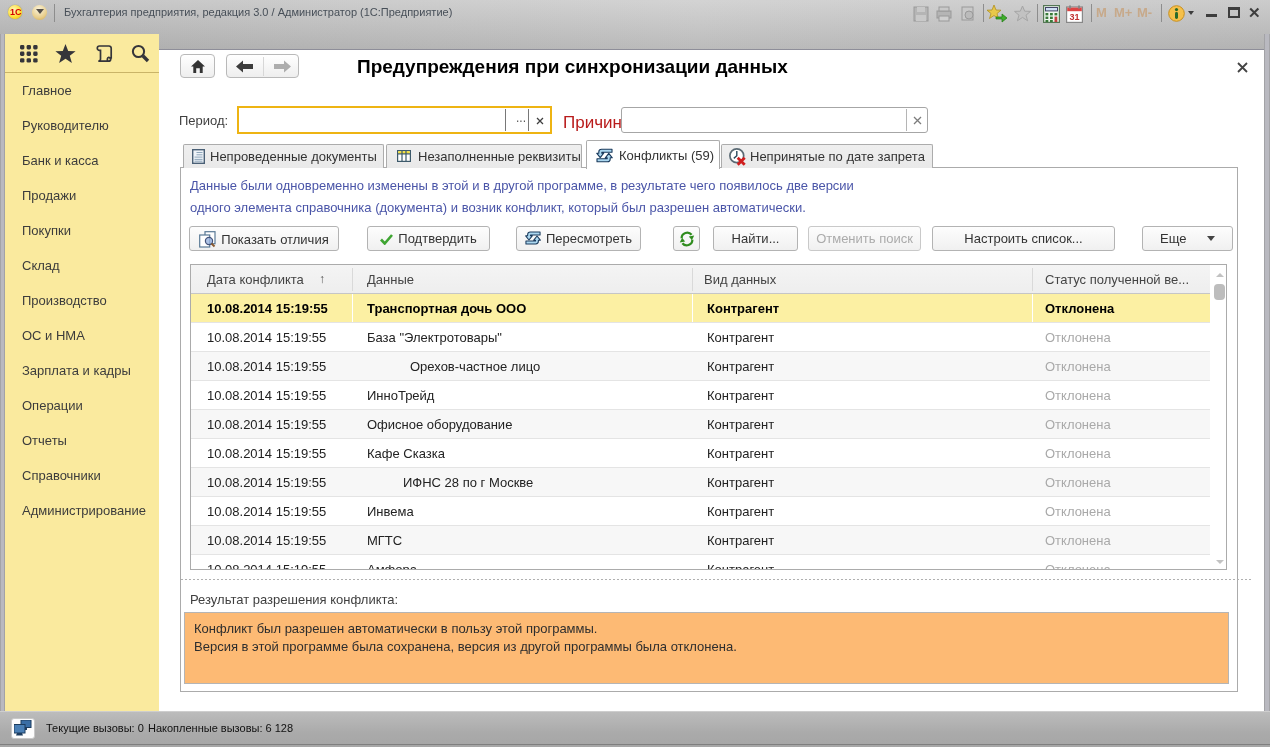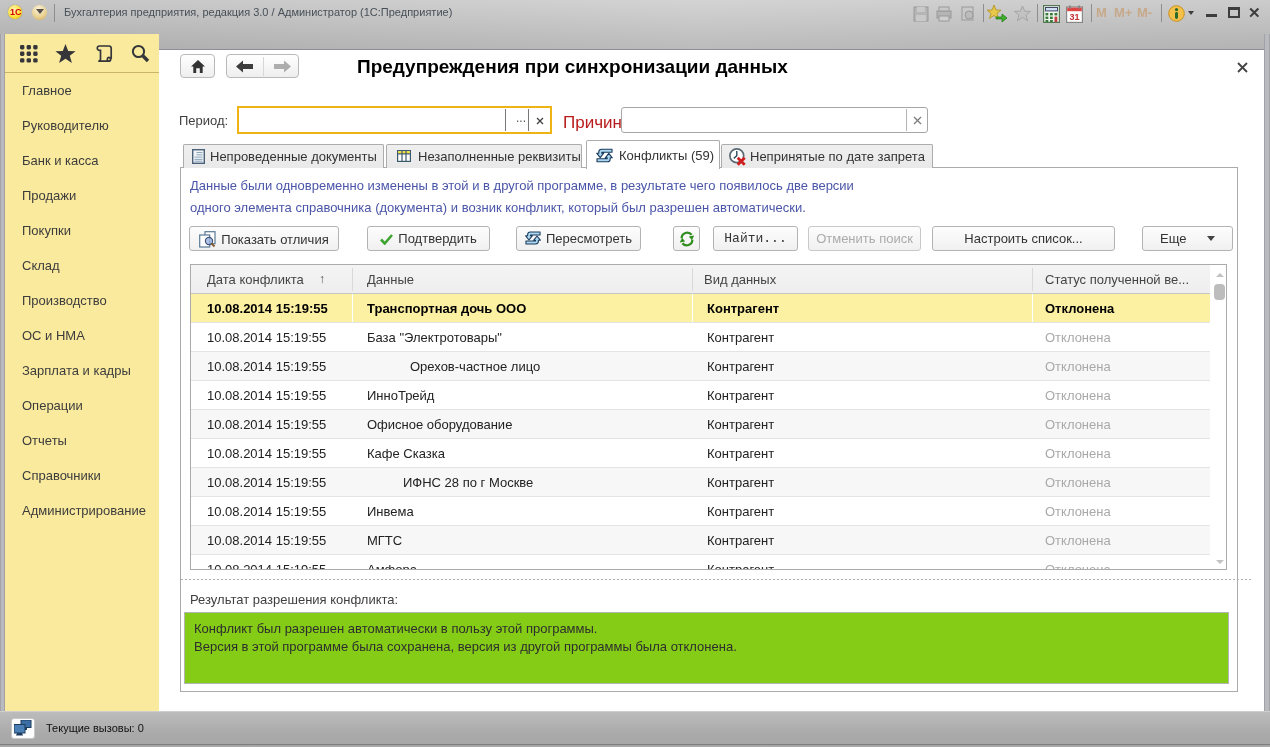--- a/index.html
+++ b/index.html
@@ -230,21 +230,21 @@
   </div>
 <div class="abs" style="left:673px;top:226px;width:27px;height:25px;border:1px solid #b3b3b3;border-radius:3px;background:linear-gradient(#fdfdfd,#f0f0f0);">
     <svg class="abs" style="left:4.5px;top:4px" width="16" height="16" viewBox="0 0 16 16">
       <path d="M2.6 7.2 A 5.6 5.6 0 0 1 12.6 3.8" fill="none" stroke="#2f8c1e" stroke-width="2.2"></path>
       <path d="M15.2 4.6 L9.8 5.4 L12.9 9.3 Z" fill="#2f8c1e"></path>
       <path d="M13.4 8.8 A 5.6 5.6 0 0 1 3.4 12.2" fill="none" stroke="#2f8c1e" stroke-width="2.2"></path>
       <path d="M0.8 11.4 L6.2 10.6 L3.1 6.7 Z" fill="#2f8c1e"></path>
     </svg>
   </div>
   <div class="abs" style="left:713px;top:226px;width:85px;height:25px;border:1px solid #b3b3b3;border-radius:3px;background:linear-gradient(#fdfdfd,#f0f0f0);text-align:center;">
-    <span style="display:inline-block;line-height:23px;font-size:13px;color:#333;font-family:Liberation Mono, monospace;">Найти...</span>
+    <span style="display:inline-block;line-height:23px;font-size:13px;color:#333;">Найти...</span>
   </div>
   <div class="abs" style="left:808px;top:226px;width:113px;height:25px;border:1px solid #c9c9c9;border-radius:3px;background:linear-gradient(#fdfdfd,#f0f0f0);text-align:center;">
     <span style="display:inline-block;line-height:23px;font-size:13px;color:#ababab;">Отменить поиск</span>
   </div>
   <div class="abs" style="left:932px;top:226px;width:183px;height:25px;border:1px solid #b3b3b3;border-radius:3px;background:linear-gradient(#fdfdfd,#f0f0f0);text-align:center;">
     <span style="display:inline-block;line-height:23px;font-size:13px;color:#333;">Настроить список...</span>
   </div>
 <div class="abs" style="left:1142px;top:226px;width:91px;height:25px;border:1px solid #b3b3b3;border-radius:3px;background:linear-gradient(#fdfdfd,#f0f0f0);">
     <div class="abs" style="left:17px;top:0;line-height:23px;font-size:13px;color:#333;">Еще</div>
     <div class="abs" style="left:64px;top:9px;width:0;height:0;border-left:4.5px solid transparent;border-right:4.5px solid transparent;border-top:5.5px solid #444;"></div>
@@ -324,29 +324,30 @@
       <div class="abs" style="left:854px;top:7px;font-size:13px;font-weight:normal;color:#a9a9a9;">Отклонена</div>
     </div>
     <div class="abs" style="left:1019px;top:0;width:18px;height:306px;background:#fff;"></div>
     <div class="abs" style="left:1023px;top:19px;width:11px;height:16px;background:#bdbdbd;border-radius:4px;"></div>
     <div class="abs" style="left:1025px;top:8px;width:0;height:0;border-left:4px solid transparent;border-right:4px solid transparent;border-bottom:4px solid #c2c2c2;"></div>
     <div class="abs" style="left:1025px;top:295px;width:0;height:0;border-left:4px solid transparent;border-right:4px solid transparent;border-top:4px solid #c2c2c2;"></div>
   </div>
 
 <div class="abs" style="left:181px;top:579px;width:1072px;height:1px;background-image:repeating-linear-gradient(90deg,#b0b0b0 0,#b0b0b0 2px,transparent 2px,transparent 4px);"></div>
 <div class="abs" style="left:190px;top:592px;font-size:13px;color:#3f3f3f;">Результат разрешения конфликта:</div>
-<div class="abs" style="left:184px;top:612px;width:1045px;height:72px;border:1px solid #b5b5b5;background:#84cc16;">
+<div class="abs" style="left:184px;top:612px;width:1045px;height:72px;border:1px solid #b5b5b5;background:#fdba74;">
   <div class="abs" style="left:9px;top:7px;font-size:13px;line-height:17.5px;color:#2e2e2e;">Конфликт был разрешен автоматически в пользу этой программы.<br>Версия в этой программе была сохранена, версия из другой программы была отклонена.</div>
 </div>
 
 <div class="abs" style="left:0;top:711px;width:1270px;height:36px;background:linear-gradient(#bcbcbc,#aaaaaa 60%,#a6a6a6);border-top:1px solid #cecece;">
   <div class="abs" style="left:11px;top:6px;width:24px;height:21px;background:#fdfdfd;border:1px solid #c8c8c8;border-radius:3px;"></div>
   <svg class="abs" style="left:14px;top:8px" width="18" height="17" viewBox="0 0 18 17">
     <rect x="7" y="0" width="10" height="7.5" fill="#3a6ea5" stroke="#1c3c5e" stroke-width="1"></rect>
     <rect x="11" y="7.5" width="2" height="2.5" fill="#1c3c5e"></rect>
     <rect x="0" y="4.5" width="11" height="8.5" fill="#4a7fb5" stroke="#1c3c5e" stroke-width="1"></rect>
     <path d="M3 13 L8 13 L9 15.5 L2 15.5 Z" fill="#1c3c5e"></path>
   </svg>
   <div class="abs" style="left:46px;top:0;height:33px;line-height:33px;font-size:11px;color:#111;">Текущие вызовы: 0</div>
+  <div class="abs" style="left:148px;top:0;height:33px;line-height:33px;font-size:11px;color:#111;">Накопленные вызовы: 6 128</div>
   <div class="abs" style="left:0;top:32px;width:1270px;height:1px;background:#7f7f7f;"></div>
 </div>
 
 <div id="tbicons2"></div>
 
 </body></html>

